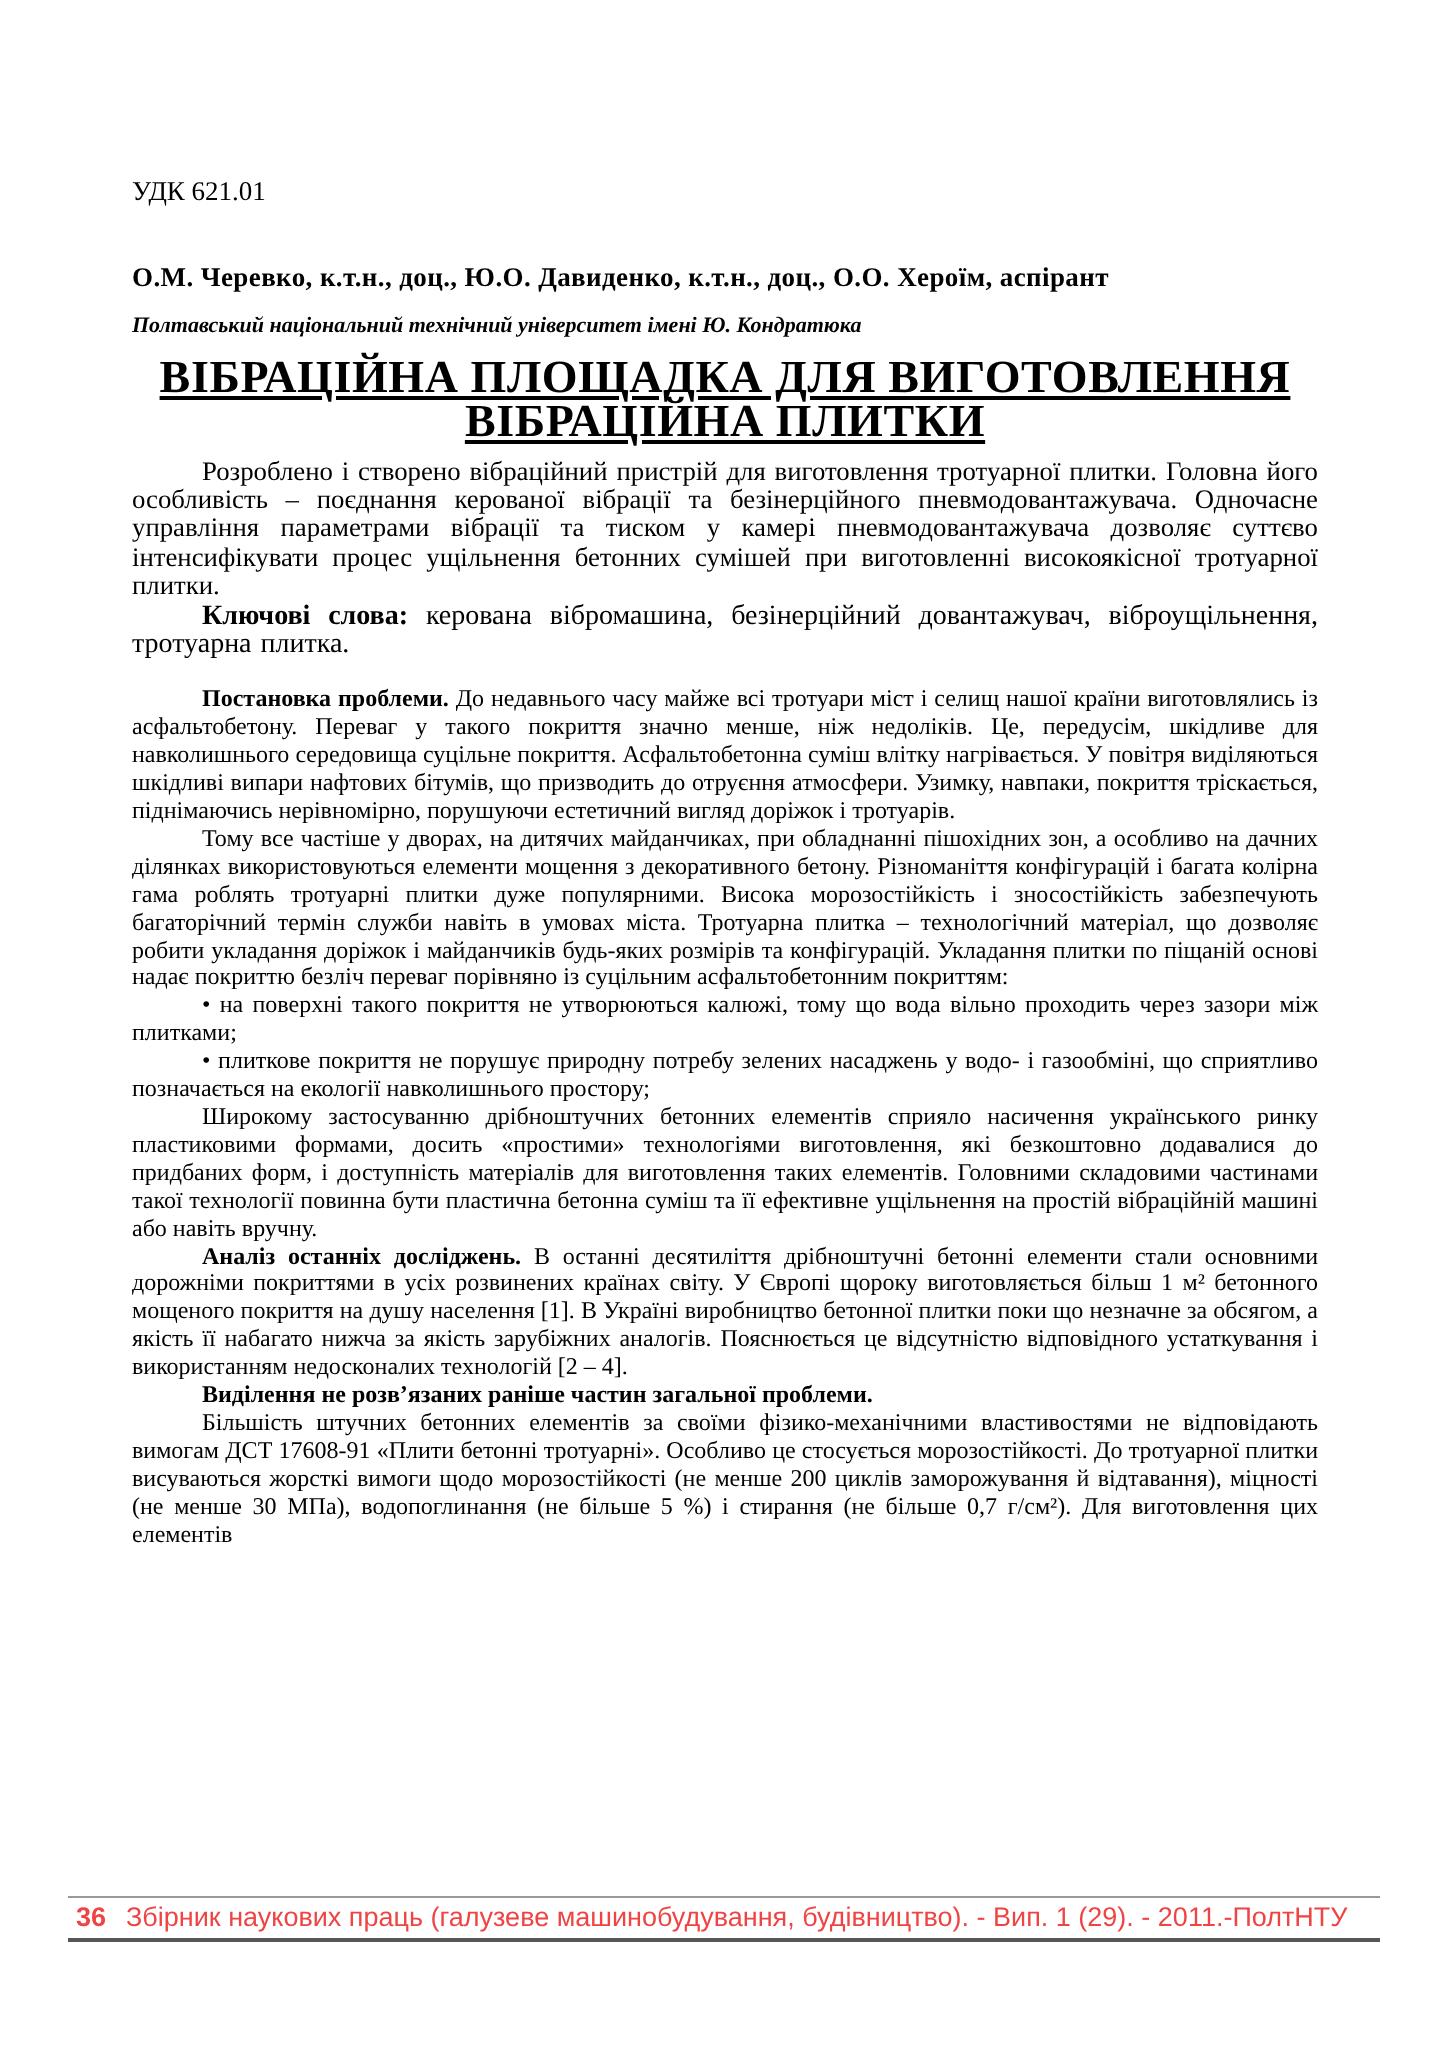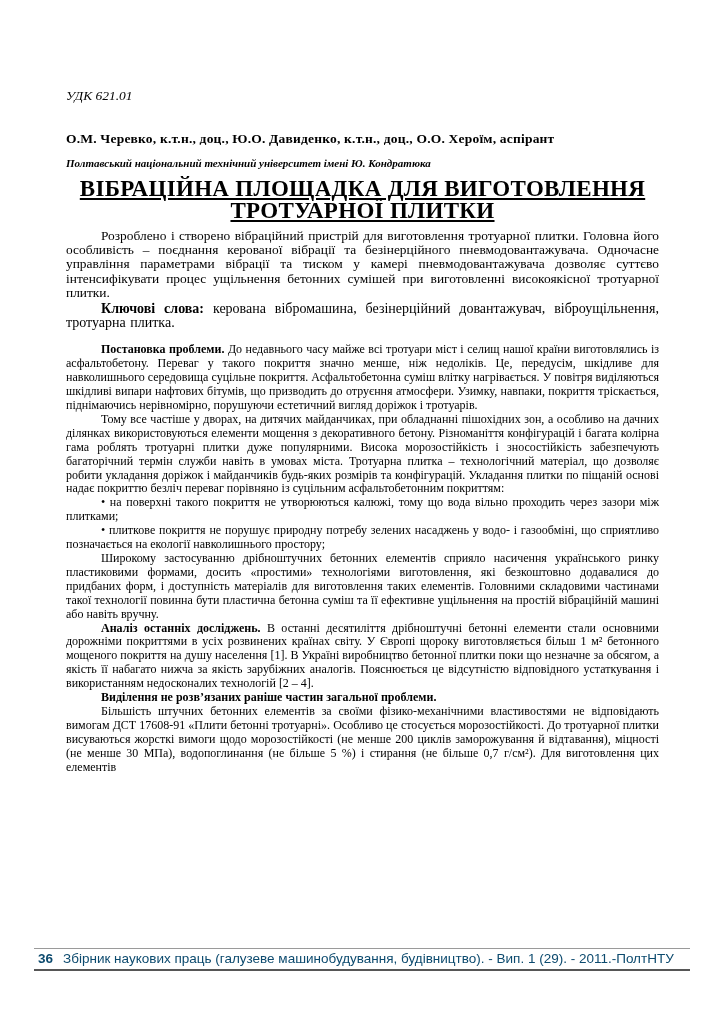--- a/index.html
+++ b/index.html
@@ -17,21 +17,20 @@
     font-family: "Liberation Serif", serif;
   }
   .content {
     position: absolute;
     left: 66px; top: 88px;
     width: 593px;
   }
   .udc {
     font-size: 13.5px;
     line-height: 16px;
-    font-style: italic;
   }
   .authors {
     margin-top: 27px;
     font-weight: 700;
     font-size: 13.5px;
     line-height: 16px;
     letter-spacing: 0.2px;
   }
   .institution {
     margin-top: 8px;
@@ -80,21 +79,21 @@
   .footer {
     position: absolute;
     left: 34px; top: 948px;
     width: 656px;
     font-family: "Liberation Sans", sans-serif;
     font-size: 13.5px;
     line-height: 17px;
     border-top: 1px solid #9a9a9a;
     border-bottom: 2px solid #565656;
     padding: 1px 0 2px 0;
-    color: #0c4a6e;
+    color: #ef4444;
     white-space: nowrap;
     overflow: hidden;
   }
   .footer .pageno {
     font-weight: 700;
     margin: 0 10px 0 4px;
   }
 </style>
 </head>
 <body>
@@ -103,21 +102,21 @@
   <div class="content">
 
     <div class="udc">УДК 621.01</div>
 
     <div class="authors">О.М. Черевко, к.т.н., доц., Ю.О. Давиденко, к.т.н., доц., О.О. Хероїм, аспірант</div>
 
     <div class="institution">Полтавський національний технічний університет імені Ю. Кондратюка</div>
 
     <div class="title">
       <div>ВІБРАЦІЙНА ПЛОЩАДКА ДЛЯ ВИГОТОВЛЕННЯ</div>
-      <div>ТРОТУАРНОЇ ПЛИТКИ</div>
+      <div>ВІБРАЦІЙНА ПЛИТКИ</div>
     </div>
 
     <p class="abstract">Розроблено і створено вібраційний пристрій для виготовлення тротуарної плитки. Головна його особливість – поєднання керованої вібрації та безінерційного пневмодовантажувача. Одночасне управління параметрами вібрації та тиском у камері пневмодовантажувача дозволяє суттєво інтенсифікувати процес ущільнення бетонних сумішей при виготовленні високоякісної тротуарної плитки.</p>
 
     <p class="keywords"><span class="kw-label">Ключові слова: </span><span>керована вібромашина, безінерційний довантажувач, віброущільнення, тротуарна плитка.</span></p>
 
     <div class="bodytext">
       <p><b>Постановка проблеми. </b><span>До недавнього часу майже всі тротуари міст і селищ нашої країни виготовлялись із асфальтобетону. Переваг у такого покриття значно менше, ніж недоліків. Це, передусім, шкідливе для навколишнього середовища суцільне покриття. Асфальтобетонна суміш влітку нагрівається. У повітря виділяються шкідливі випари нафтових бітумів, що призводить до отруєння атмосфери. Узимку, навпаки, покриття тріскається, піднімаючись нерівномірно, порушуючи естетичний вигляд доріжок і тротуарів.</span></p>
       <p><b></b><span>Тому все частіше у дворах, на дитячих майданчиках, при обладнанні пішохідних зон, а особливо на дачних ділянках використовуються елементи мощення з декоративного бетону. Різноманіття конфігурацій і багата колірна гама роблять тротуарні плитки дуже популярними. Висока морозостійкість і зносостійкість забезпечують багаторічний термін служби навіть в умовах міста. Тротуарна плитка – технологічний матеріал, що дозволяє робити укладання доріжок і майданчиків будь-яких розмірів та конфігурацій. Укладання плитки по піщаній основі надає покриттю безліч переваг порівняно із суцільним асфальтобетонним покриттям:</span></p>
       <p><b></b><span>• на поверхні такого покриття не утворюються калюжі, тому що вода вільно проходить через зазори між плитками;</span></p>

